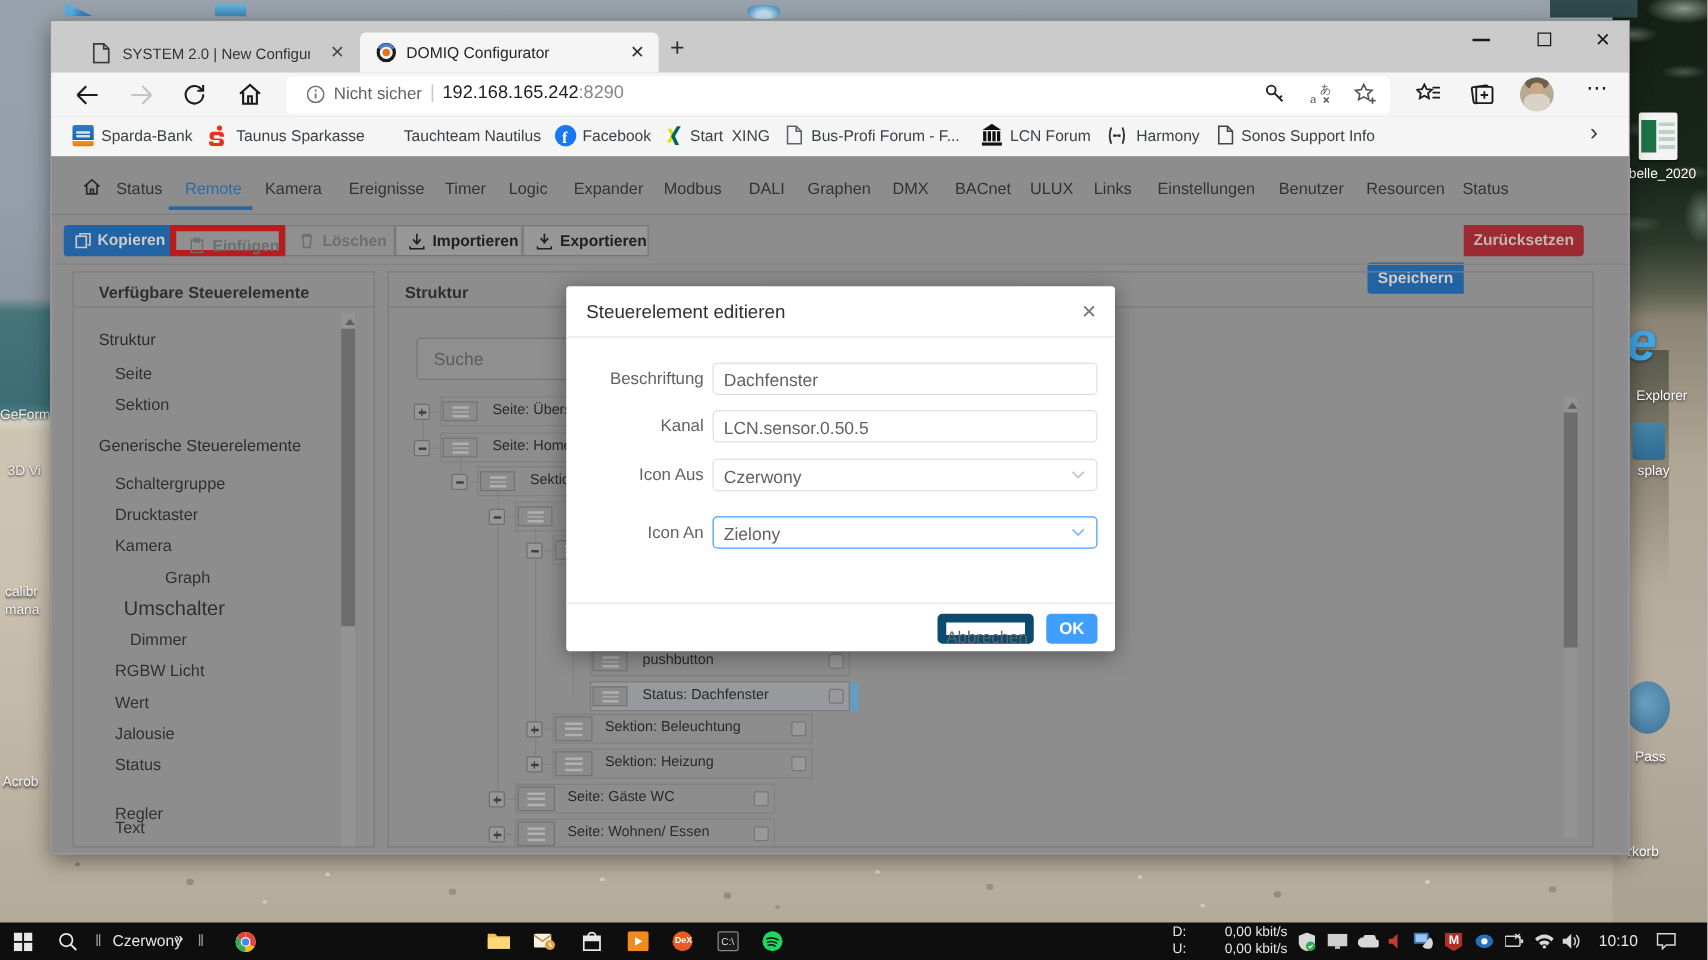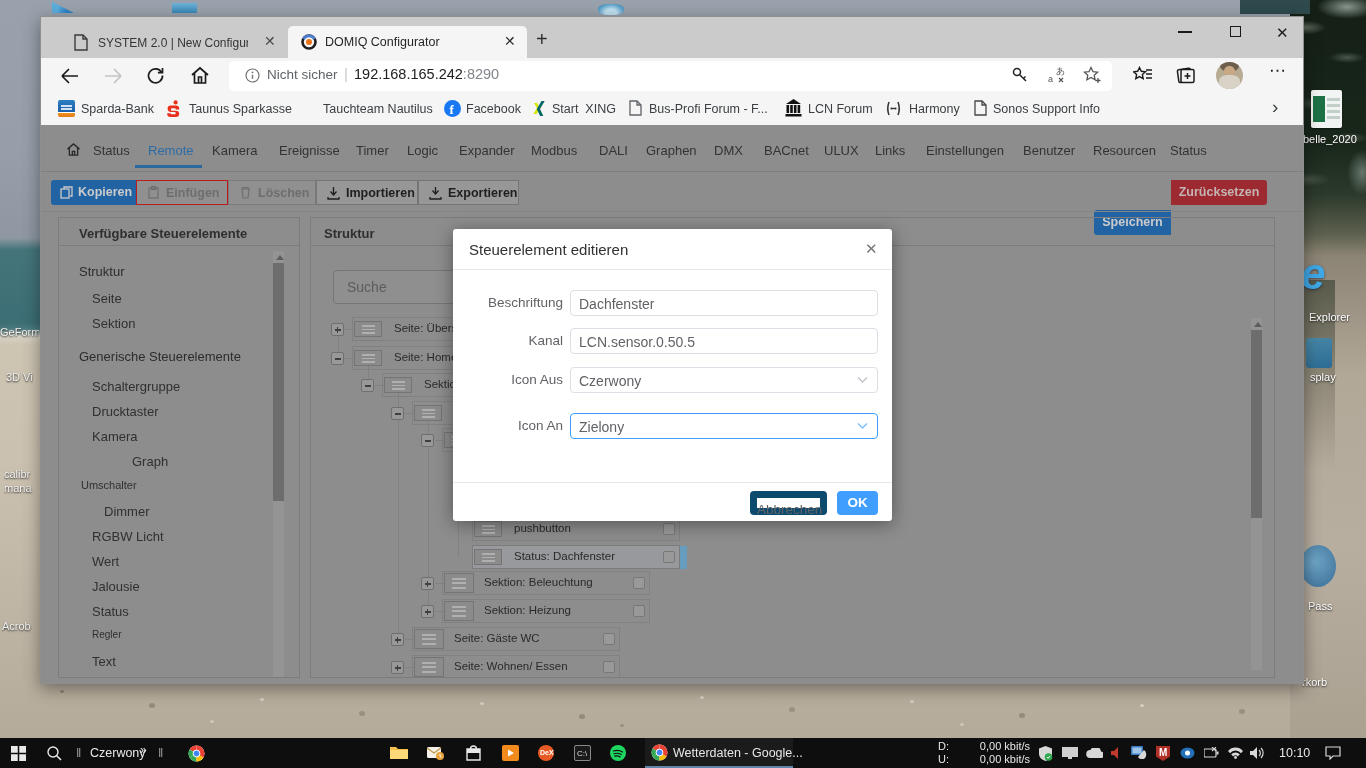--- a/index.html
+++ b/index.html
@@ -216,21 +216,21 @@
       <div class="abs" style="left:94px;top:40px;width:67px;height:2.5px;background:#2a689e;"></div>
       <div class="abs" style="left:0;top:46px;width:1262px;height:1px;background:#7e7e7e;"></div>
 
       <div class="abs" style="left:10px;top:55px;width:85px;height:25px;background:#2263a4;border-radius:3px 0 0 3px;color:#cbcbcb;">
         <svg class="abs" style="left:9px;top:6px;" width="13" height="13" viewBox="0 0 13 13">
             <rect x="1" y="3" width="8" height="9" fill="none" stroke="#c9c9c9" stroke-width="1.3"></rect>
             <path d="M4 3 V1 h8 v9 h-2" fill="none" stroke="#c9c9c9" stroke-width="1.3"></path>
           </svg>
         <span class="abs" style="left:27px;top:5px;font-size:12.5px;font-weight:bold;">Kopieren</span>
       </div>
-      <div class="abs" style="left:95px;top:55px;width:92px;height:25px;background:#909090;border:1px solid #b91c1c;color:#6e6e6e;">
+      <div class="abs" style="left:95px;top:55px;width:92px;height:25px;background:#909090;border:5px solid #b91c1c;color:#6e6e6e;">
         <svg class="abs" style="left:10px;top:5px;" width="13" height="13" viewBox="0 0 13 13">
             <rect x="2" y="2" width="9" height="10" fill="none" stroke="#6e6e6e" stroke-width="1.2"></rect>
             <rect x="4.5" y="0.5" width="4" height="3" fill="none" stroke="#6e6e6e" stroke-width="1.2"></rect>
           </svg>
         <span class="abs" style="left:29px;top:5px;font-size:12.5px;font-weight:bold;">Einfügen</span>
       </div>
       <div class="abs" style="left:187px;top:55px;width:88px;height:25px;background:#909090;border:1px solid #7b7b7b;color:#6e6e6e;">
         <svg class="abs" style="left:10px;top:5px;" width="13" height="13" viewBox="0 0 13 13">
             <path d="M2 3 h9 M4 3 v-1.5 h5 V3 M3 3 l1 9 h5 l1 -9" fill="none" stroke="#6e6e6e" stroke-width="1.2"></path>
           </svg>
@@ -256,27 +256,27 @@
         <div class="abs" style="left:20px;top:8px;font-size:13px;font-weight:bold;color:#2f2f2f;">Verfügbare Steuerelemente</div>
         <div class="abs" style="left:0;top:27px;width:240px;height:1px;background:#7c7c7c;"></div>
         <div class="abs" style="left:20px;top:46px;font-size:13px;color:#2c2c2c;">Struktur</div>
         <div class="abs" style="left:33px;top:73px;font-size:13px;color:#303030;">Seite</div>
         <div class="abs" style="left:33px;top:98px;font-size:13px;color:#303030;">Sektion</div>
         <div class="abs" style="left:20px;top:131px;font-size:13px;color:#2c2c2c;">Generische Steuerelemente</div>
         <div class="abs" style="left:33px;top:161px;font-size:13px;color:#303030;">Schaltergruppe</div>
         <div class="abs" style="left:33px;top:186px;font-size:13px;color:#303030;">Drucktaster</div>
         <div class="abs" style="left:33px;top:211px;font-size:13px;color:#303030;">Kamera</div>
         <div class="abs" style="left:33px;top:236px;font-size:13px;color:#303030;margin-left:40px;">Graph</div>
-        <div class="abs" style="left:22px;top:261px;font-size:11px;color:#303030;">Umschalter</div>
+        <div class="abs" style="left:40px;top:261px;font-size:16px;color:#303030;">Umschalter</div>
         <div class="abs" style="left:33px;top:286px;font-size:13px;color:#303030;margin-left:12px;">Dimmer</div>
         <div class="abs" style="left:33px;top:311px;font-size:13px;color:#303030;">RGBW Licht</div>
         <div class="abs" style="left:33px;top:336px;font-size:13px;color:#303030;">Wert</div>
         <div class="abs" style="left:33px;top:361px;font-size:13px;color:#303030;">Jalousie</div>
         <div class="abs" style="left:33px;top:386px;font-size:13px;color:#303030;">Status</div>
-        <div class="abs" style="left:33px;top:411px;font-size:10px;color:#303030;">Regler</div>
+        <div class="abs" style="left:33px;top:425px;font-size:13px;color:#303030;">Regler</div>
         <div class="abs" style="left:33px;top:436px;font-size:13px;color:#303030;">Text</div>
 
         <div class="abs" style="left:214px;top:33px;width:11px;height:426px;background:#949494;"></div>
         <div class="abs" style="left:217px;top:37px;width:0;height:0;border-left:4px solid transparent;border-right:4px solid transparent;border-bottom:5px solid #5e5e5e;"></div>
         <div class="abs" style="left:214px;top:45px;width:11px;height:238px;background:#6d6d6d;"></div>
       </div>
 
       <div class="abs" style="left:269px;top:92px;width:965px;height:461px;border:1px solid #7c7c7c;">
         <div class="abs" style="left:13px;top:8px;font-size:13px;font-weight:bold;color:#2f2f2f;">Struktur</div>
         <div class="abs" style="left:0;top:27px;width:963px;height:1px;background:#7c7c7c;"></div>
@@ -513,32 +513,20 @@
       </div>
     <div class="abs" style="left:574px;top:7px;width:17px;height:16px;border-radius:2px;background:#1a1a1a;border:1px solid #888;">
         <span style="position:absolute;left:2px;top:3px;font-size:8px;color:#ddd;">C:\</span>
       </div>
     <div class="abs" style="left:610px;top:7px;width:16px;height:16px;border-radius:50%;background:#1ed760;">
       <svg width="16" height="16" viewBox="0 0 16 16">
           <path d="M3.5 6 q5 -1.5 9 1 M4 8.7 q4 -1.2 7.2 .8 M4.6 11.2 q3.2 -.9 5.6 .7" stroke="#111" stroke-width="1.2" fill="none" stroke-linecap="round"></path>
         </svg>
     </div>
 
-    <div class="abs" style="left:645px;top:0;width:148px;height:30px;background:#1b1b1b;border-bottom:2px solid #5f86a8;">
-      <svg class="abs" style="left:6px;top:6px;" width="17" height="17" viewBox="0 0 17 17">
-          <circle cx="8.5" cy="8.5" r="8" fill="#fff"></circle>
-          <path d="M8.5 8.5 L8.5 0.5 A8 8 0 0 1 15.4 12.5 z" fill="#ea4335"></path>
-          <path d="M8.5 8.5 L1.6 4.5 A8 8 0 0 1 8.5 0.5 z" fill="#ea4335"></path>
-          <path d="M8.5 8.5 L1.6 12.5 A8 8 0 0 1 1.6 4.5 z" fill="#34a853"></path>
-          <path d="M8.5 8.5 L8.5 16.5 A8 8 0 0 1 1.6 12.5 z" fill="#34a853"></path>
-          <path d="M8.5 8.5 L15.4 12.5 A8 8 0 0 1 8.5 16.5 z" fill="#fbbc05"></path>
-          <circle cx="8.5" cy="8.5" r="3.4" fill="#4285f4" stroke="#fff" stroke-width="1"></circle>
-        </svg>
-      <div class="abs" style="left:28px;top:8px;font-size:12.5px;white-space:nowrap;">Wetterdaten - Google...</div>
-    </div>
 
     <div class="abs" style="left:455px;top:0;width:4px;"></div>
     <div class="abs" style="left:938px;top:2px;font-size:11px;line-height:13px;color:#e8e8e8;">D:<br>U:</div>
     <div class="abs" style="left:962px;top:2px;width:68px;text-align:right;font-size:11px;line-height:13px;color:#e8e8e8;">0,00 kbit/s<br>0,00 kbit/s</div>
     <svg class="abs" style="left:1038px;top:8px;" width="15" height="15" viewBox="0 0 15 15">
         <path d="M7.5 0 L14 2.5 V8 q0 5 -6.5 7 Q1 13 1 8 V2.5 z" fill="#d8d8d8"></path>
         <circle cx="10.5" cy="11" r="3.8" fill="#2ea84e"></circle>
         <path d="M8.8 11 l1.3 1.3 2 -2.4" stroke="#fff" stroke-width="1" fill="none"></path>
       </svg>
     <svg class="abs" style="left:1062px;top:9px;" width="16" height="13" viewBox="0 0 16 13">

